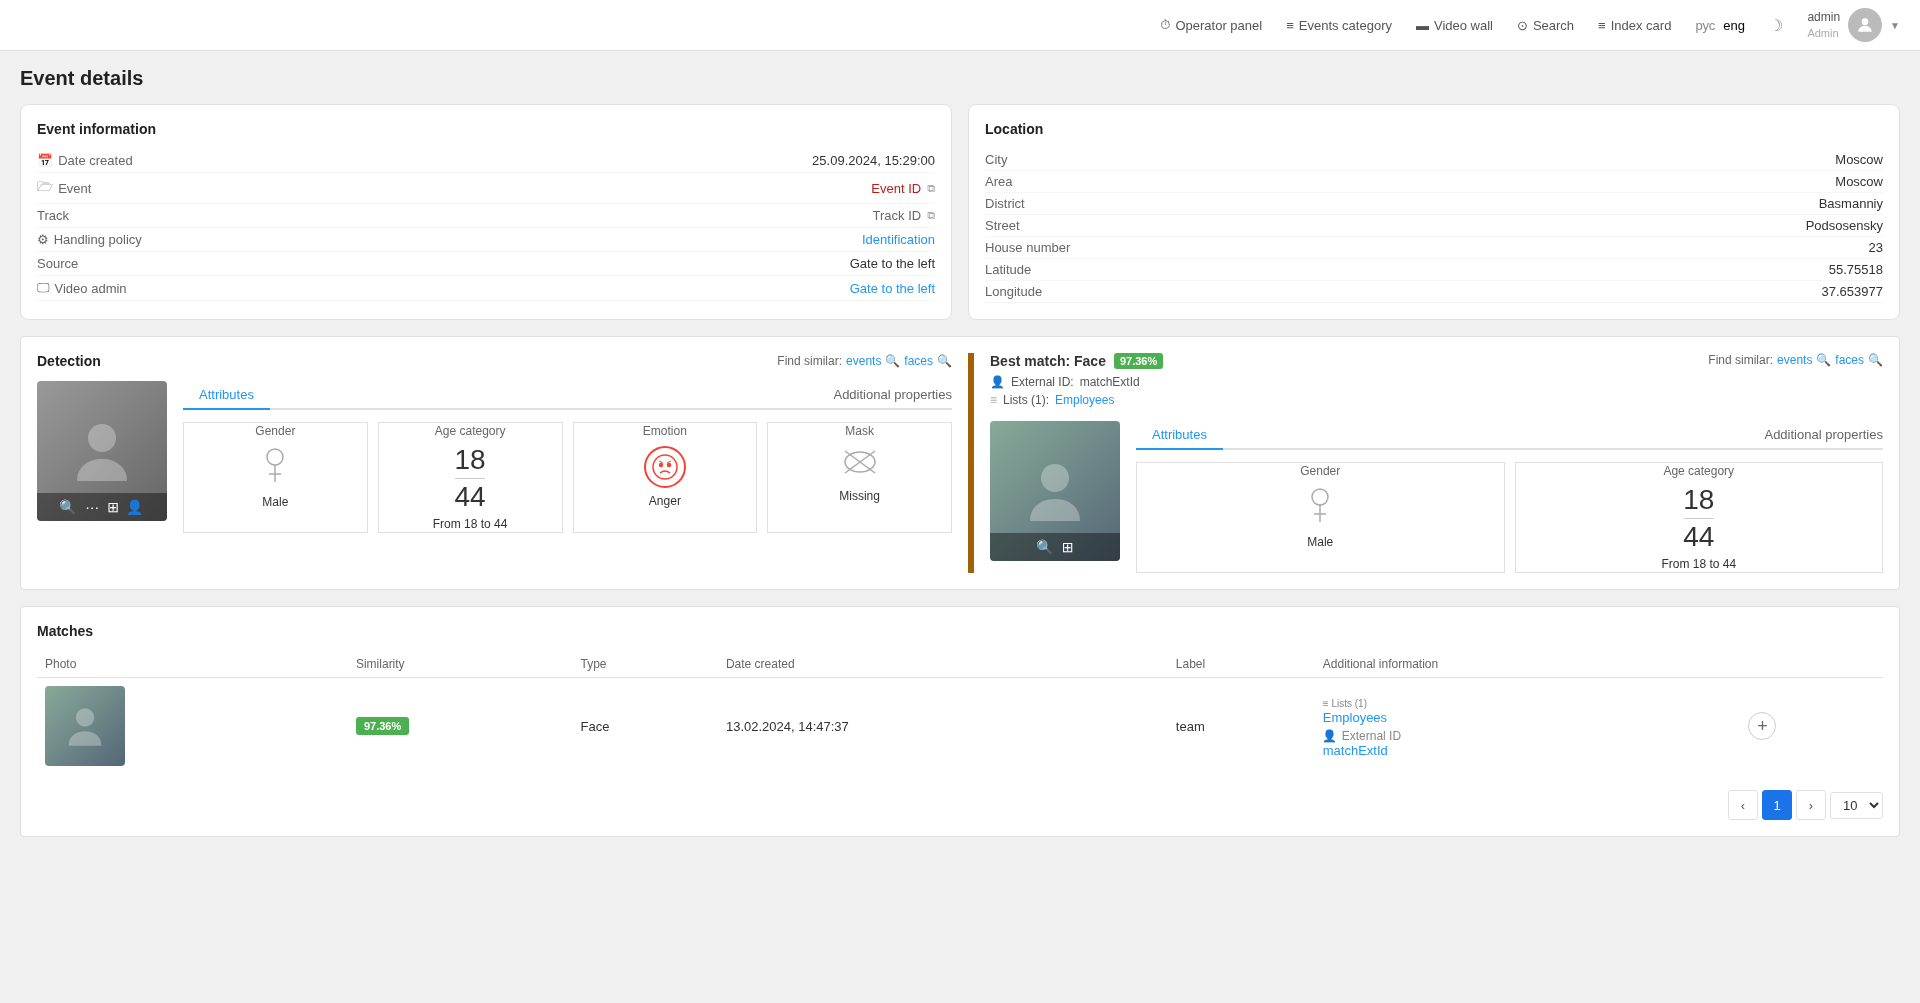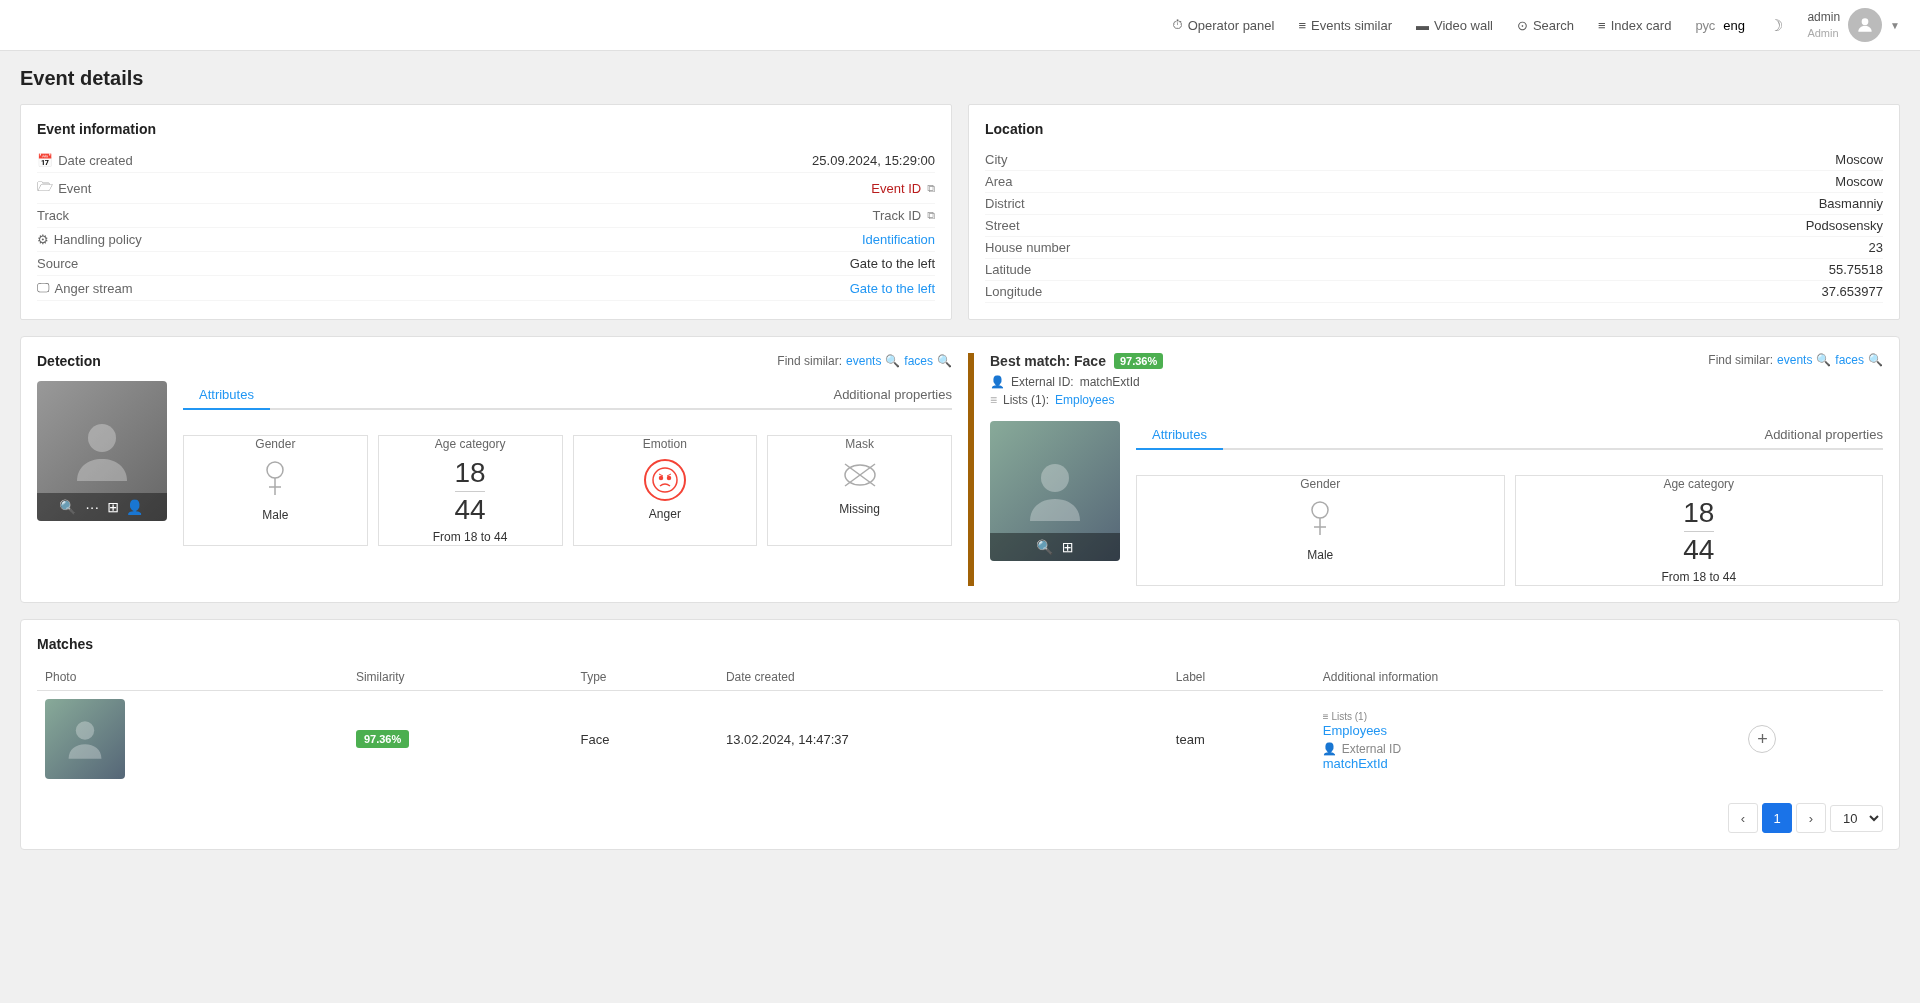--- a/index.html
+++ b/index.html
@@ -24,21 +24,21 @@
       color: #fff; font-size: 14px; cursor: pointer;
     }
     .user-info { font-size: 12px; color: #555; line-height: 1.3; }
 
     
     .main { padding: 16px 20px; }
     .page-title { font-size: 20px; font-weight: 600; margin-bottom: 14px; color: #222; }
 
     
     .panels-row { display: grid; grid-template-columns: 1fr 1fr; gap: 16px; margin-bottom: 16px; }
-    .panel { background: #fff; border: 1px solid #e0e0e0; border-radius: 2px; padding: 16px; }
+    .panel { background: #fff; border: 1px solid #e0e0e0; border-radius: 8px; padding: 16px; }
     .panel-title { font-size: 14px; font-weight: 600; margin-bottom: 12px; color: #222; }
 
     
     .info-row { display: flex; align-items: center; padding: 4px 0; border-bottom: 1px solid #f5f5f5; font-size: 13px; }
     .info-label { color: #666; min-width: 120px; display: flex; align-items: center; gap: 5px; }
     .info-value { margin-left: auto; color: #333; display: flex; align-items: center; gap: 6px; }
     .info-value.link { color: #2196f3; cursor: pointer; }
     .copy-icon { color: #999; cursor: pointer; font-size: 11px; }
 
     
@@ -53,21 +53,21 @@
     .detection-title { font-size: 14px; font-weight: 600; color: #222; }
     .find-similar { font-size: 12px; color: #666; display: flex; align-items: center; gap: 4px; }
     .find-similar a { color: #2196f3; cursor: pointer; text-decoration: none; }
 
     .detection-body { display: flex; gap: 16px; }
     .detection-photo { width: 130px; height: 140px; background: #888; border-radius: 4px; overflow: hidden; flex-shrink: 0; position: relative; }
     .photo-overlay { position: absolute; bottom: 0; left: 0; right: 0; background: rgba(0,0,0,0.4); display: flex; gap: 8px; padding: 6px; justify-content: center; }
     .photo-overlay span { color: #fff; font-size: 14px; cursor: pointer; }
 
     .attributes-panel { flex: 1; }
-    .attr-tabs { display: flex; gap: 0; margin-bottom: 25px; border-bottom: 2px solid #e0e0e0; }
+    .attr-tabs { display: flex; gap: 0; margin-bottom: 12px; border-bottom: 2px solid #e0e0e0; }
     .attr-tab { padding: 6px 16px; font-size: 13px; cursor: pointer; color: #666; border-bottom: 2px solid transparent; margin-bottom: -2px; }
     .attr-tab.active { color: #2196f3; border-bottom-color: #2196f3; }
     .attr-tab-extra { margin-left: auto; padding: 6px 0; font-size: 13px; color: #666; }
 
     .attr-cards { display: flex; gap: 10px; }
     .attr-card { border: 1px solid #e0e0e0; border-radius: 0; padding: 1px; text-align: center; min-width: 100px; flex: 1; }
     .attr-card-label { font-size: 12px; color: #666; margin-bottom: 8px; }
     .attr-card-icon { font-size: 28px; color: #aaa; margin-bottom: 6px; line-height: 1; }
     .attr-card-value { font-size: 12px; color: #333; }
     .attr-age { font-size: 28px; font-weight: 300; color: #333; line-height: 1; }
@@ -114,21 +114,21 @@
 </head>
 <body>
 
 <nav class="topnav">
   <div class="nav-item">
     <span>⏱</span>
     <span>Operator panel</span>
   </div>
   <div class="nav-item">
     <span>≡</span>
-    <span>Events similar</span>
+    <span>Events category</span>
   </div>
   <div class="nav-item">
     <span>▬</span>
     <span>Video wall</span>
   </div>
   <div class="nav-item">
     <span>⊙</span>
     <span>Search</span>
   </div>
   <div class="nav-item">
@@ -199,21 +199,21 @@
       </div>
 
       <div class="info-row">
         <div class="info-label">Source</div>
         <div class="info-value">Gate to the left</div>
       </div>
 
       <div class="info-row">
         <div class="info-label">
           <span>🖵</span>
-          <span>Anger stream</span>
+          <span>Video admin</span>
         </div>
         <div class="info-value link">Gate to the left</div>
       </div>
     </div>
 
     <div class="panel">
       <div class="panel-title">Location</div>
 
       <div class="loc-row">
         <span class="loc-label">City</span>

